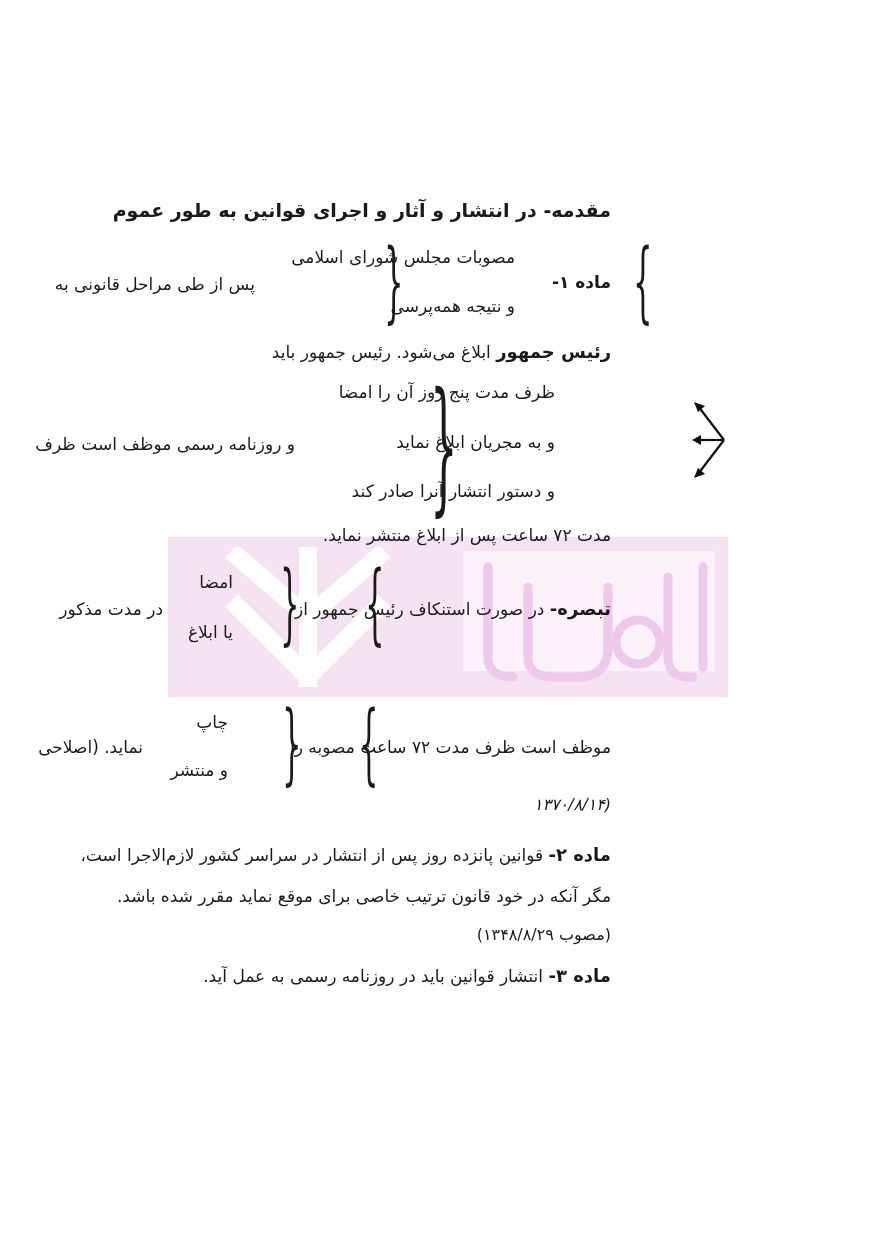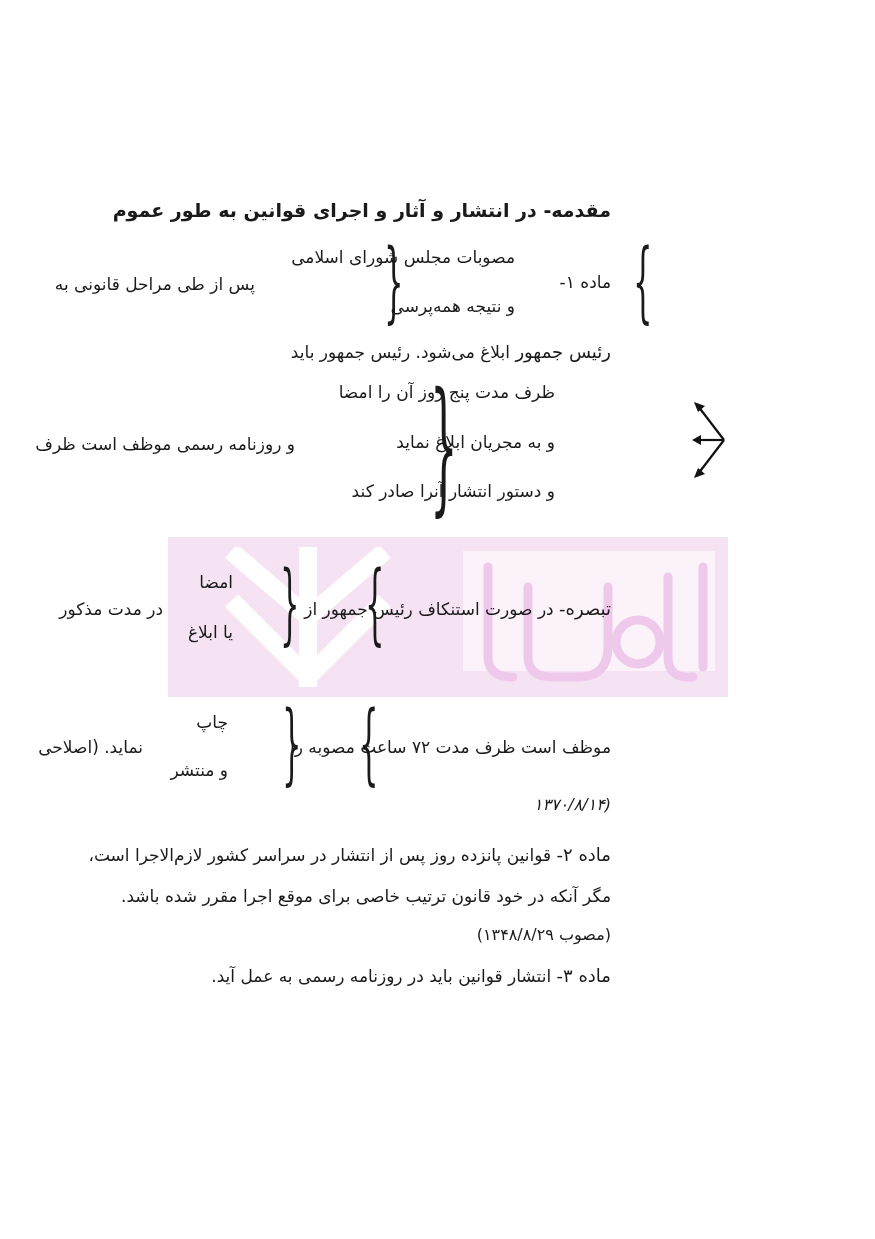--- a/index.html
+++ b/index.html
@@ -4,21 +4,21 @@
 <style>
   html, body { margin:0; padding:0; }
   body {
     width:875px; height:1239px; background:#ffffff; position:relative; overflow:hidden;
     font-family: "DejaVu Sans", "Liberation Sans", sans-serif; color:#1a1a1a;
   }
   .page { position:absolute; left:0; top:0; width:743px; height:1239px; }
   .rtl { direction:rtl; unicode-bidi:plaintext; }
   .abs { position:absolute; white-space:nowrap; }
   .t { font-size:17px; line-height:24px; }
-  .b { font-weight:normal; }
+  .b { font-weight:bold; }
   .title { font-size:19px; font-weight:bold; }
   
   .wm { position:absolute; left:168px; top:537px; width:560px; height:160px; background:#f5e3f3; }
   .wm-inner { position:absolute; left:295px; top:14px; width:252px; height:120px; background:#ffffff; opacity:0.55; }
   .wm-logo { position:absolute; left:40px; top:10px; width:200px; height:140px; }
   .brace { position:absolute; font-family:"DejaVu Serif", serif; color:#1a1a1a; line-height:1; }
 </style>
 </head>
 <body>
 
@@ -69,20 +69,21 @@
       <polygon points="4,2 15,6 8,12"></polygon>
       <polygon points="2,40 11,35 11,45"></polygon>
       <polygon points="4,78 8,68 15,74"></polygon>
     </g>
   </svg>
   <div class="abs rtl t" style="right:188px; top:380px;">ظرف مدت پنج روز آن را امضا</div>
   <div class="abs rtl t" style="right:188px; top:430px;">و به مجریان ابلاغ نماید</div>
   <div class="abs rtl t" style="right:188px; top:479px;">و دستور انتشار آنرا صادر کند</div>
   <div class="brace" style="left:430px; top:372px; font-size:145px; transform:scaleX(0.3); transform-origin:left top;">}</div>
   <div class="abs rtl t" style="right:448px; top:432px;">و روزنامه رسمی موظف است ظرف</div>
+  <div class="abs rtl t" style="right:132px; top:523px;">مدت ۷۲ ساعت پس از ابلاغ منتشر نماید.</div>
 
   <div class="abs rtl t" style="right:132px; top:597px;">
     <span class="b" style="font-size:18px">تبصره-</span>
     <span>در صورت استنکاف رئیس جمهور از</span>
   </div>
   <div class="brace" style="left:365px; top:560px; font-size:88px; transform:scaleX(0.35); transform-origin:left top;">{</div>
   <div class="abs rtl t" style="right:510px; top:570px;">امضا</div>
   <div class="abs rtl t" style="right:510px; top:620px;text-align:center;">یا ابلاغ</div>
   <div class="brace" style="left:280px; top:560px; font-size:88px; transform:scaleX(0.35); transform-origin:left top;">}</div>
   <div class="abs rtl t" style="right:580px; top:597px;">در مدت مذکور</div>
@@ -93,21 +94,21 @@
   <div class="abs rtl t" style="right:515px; top:710px;">چاپ</div>
   <div class="abs rtl t" style="right:515px; top:758px;">و منتشر</div>
   <div class="brace" style="left:282px; top:700px; font-size:88px; transform:scaleX(0.35); transform-origin:left top;">}</div>
   <div class="abs rtl t" style="right:600px; top:735px;">نماید. (اصلاحی</div>
   <div class="abs rtl t" style="right:132px; top:793px; font-size:16px;font-style:italic;">۱۳۷۰/۸/۱۴)</div>
 
   <div class="abs rtl t" style="right:132px; top:843px;">
     <span class="b" style="font-size:18px">ماده ۲-</span>
     <span>قوانین پانزده روز پس از انتشار در سراسر کشور لازم‌الاجرا است،</span>
   </div>
-  <div class="abs rtl t" style="right:132px; top:884px;">مگر آنکه در خود قانون ترتیب خاصی برای موقع اجرا مقرر شده باشد.</div>
+  <div class="abs rtl t" style="right:132px; top:884px;">مگر آنکه در خود قانون ترتیب خاصی برای موقع نماید مقرر شده باشد.</div>
   <div class="abs rtl t" style="right:132px; top:923px; font-size:16px;">(مصوب ۱۳۴۸/۸/۲۹)</div>
 
   <div class="abs rtl t" style="right:132px; top:964px;">
     <span class="b" style="font-size:18px">ماده ۳-</span>
     <span>انتشار قوانین باید در روزنامه رسمی به عمل آید.</span>
   </div>
 
 </div>
 
 </body></html>

